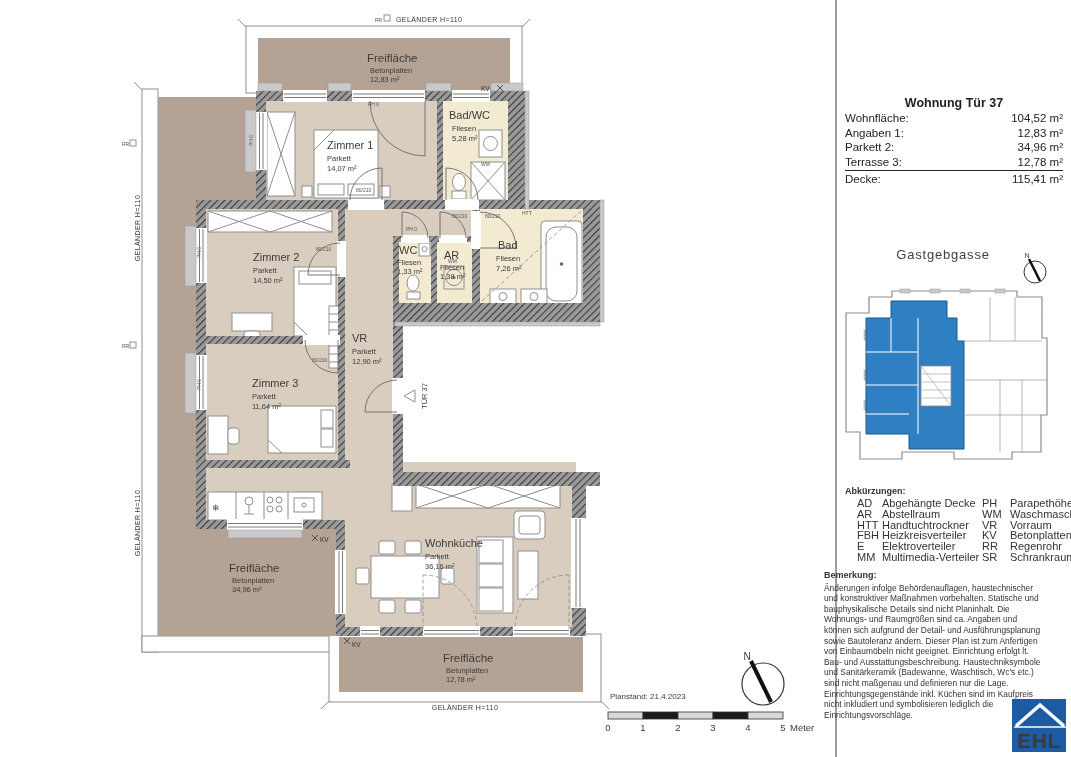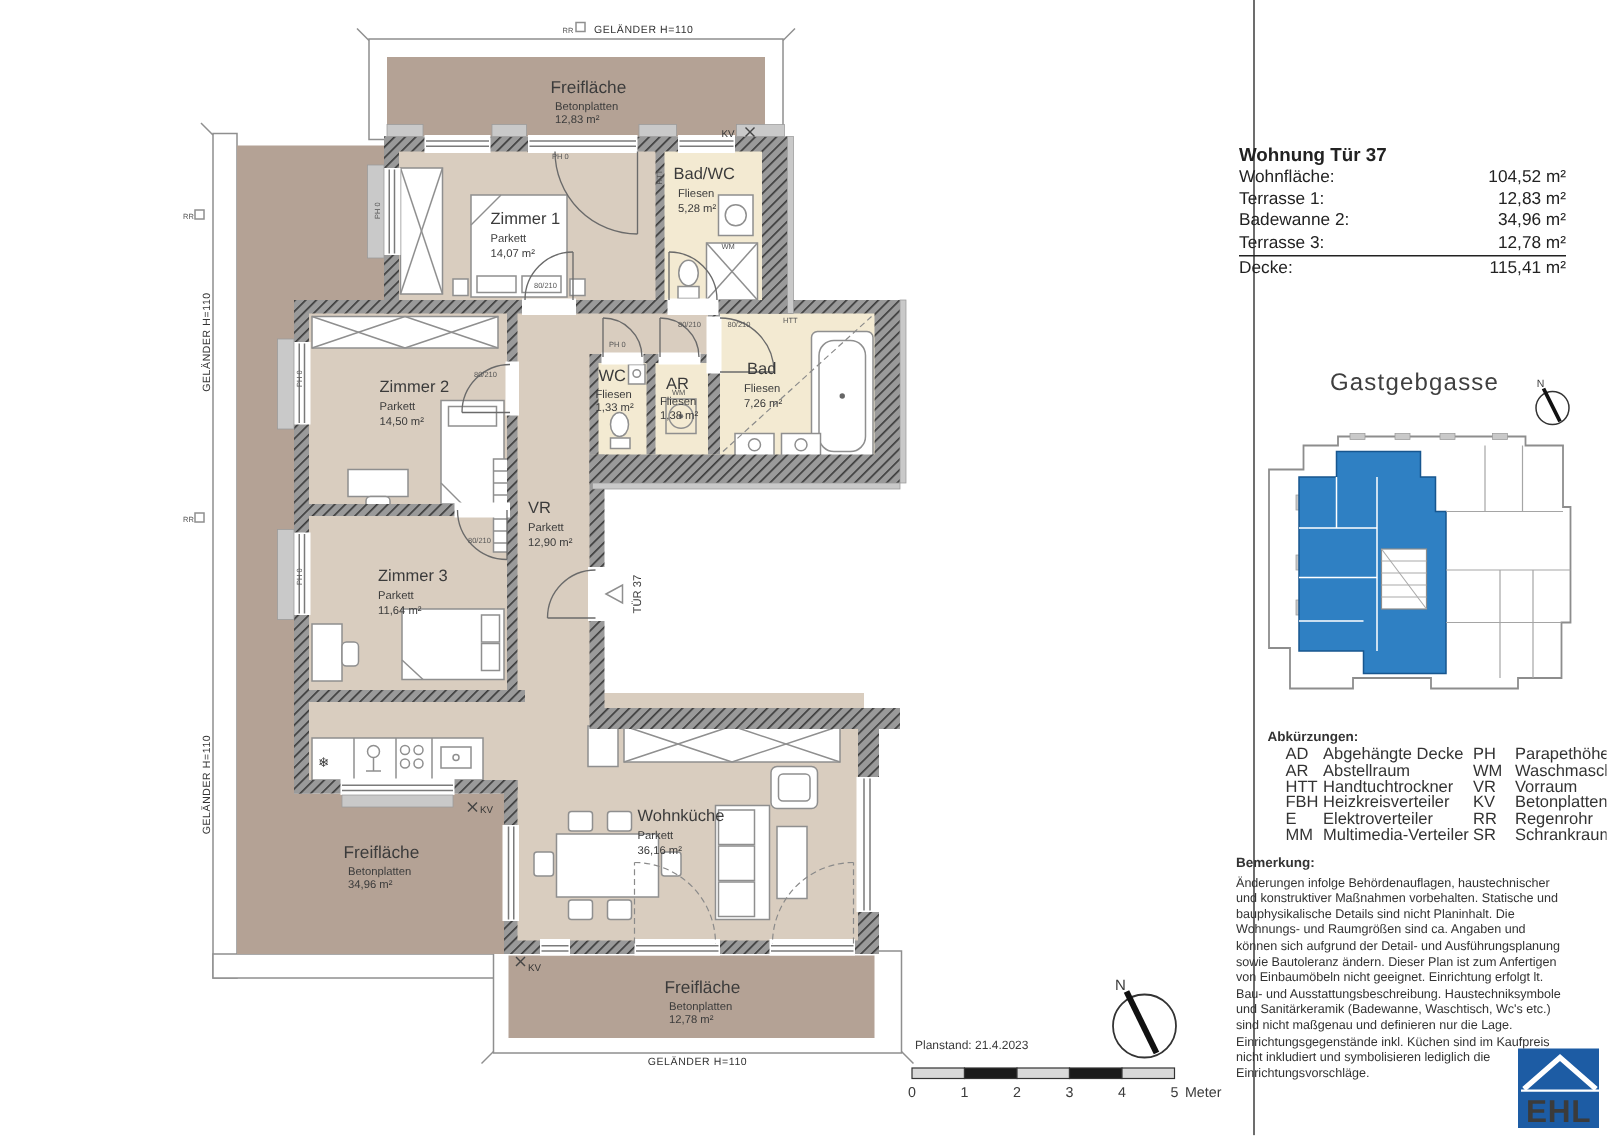--- a/index.html
+++ b/index.html
@@ -15,26 +15,26 @@
   .gel{font-size:7px;letter-spacing:.4px;fill:#333;}
   .w{fill:url(#hatch);}
   .fur{fill:#fff;stroke:#8f8f8f;stroke-width:1;}
   .fno{fill:none;stroke:#8f8f8f;stroke-width:1;}
   .door{fill:none;stroke:#6a6a6a;stroke-width:.9;}
   .glass{stroke:#7a7a7a;stroke-width:1;}
   .sill{fill:#c9c9c9;stroke:#9a9a9a;stroke-width:.5;}
   .rail{fill:#fff;stroke:#8f8f8f;stroke-width:1;}
   .dash{fill:none;stroke:#8a8a8a;stroke-width:.8;stroke-dasharray:4 2.5;}
   .xl{stroke:#444;stroke-width:.9;}
-  .info{position:absolute;left:826px;top:96px;width:218px;font-size:11.5px;line-height:14.5px;color:#222;}
+  .info{position:absolute;left:845px;top:96px;width:218px;font-size:11.5px;line-height:14.5px;color:#222;text-align:center;}
   .info .t{font-weight:bold;font-size:12.5px;line-height:15px;}
   .row{display:flex;justify-content:space-between;}
   .sum{border-top:1.2px solid #222;margin-top:1px;padding-top:1px;}
   .street{position:absolute;left:845px;top:247px;width:196px;text-align:center;
-    font-size:16px;letter-spacing:.8px;color:#3f3f3f;}
+    font-size:13px;letter-spacing:.8px;color:#3f3f3f;}
   .abbr{position:absolute;left:845px;top:486px;width:222px;color:#333;}
   .abbr .t{font-weight:bold;font-size:9px;margin-bottom:2px;}
   .abbr .g{display:grid;grid-template-columns:25px 100px 28px 1fr;font-size:11px;line-height:10.8px;margin-left:12px;}
   .rem{position:absolute;left:824px;top:570px;width:220px;color:#333;font-size:8.4px;line-height:10.6px;}
   .rem .t{font-weight:bold;font-size:9px;margin-bottom:2px;}
 </style>
 </head>
 <body>
 
 <div id="stage">
@@ -445,25 +445,25 @@
   </g>
 </svg>
 
 <div class="info">
   <div class="t">Wohnung Tür 37</div>
   <div class="row">
         <span>Wohnfläche:</span>
         <span>104,52 m²</span>
       </div>
   <div class="row">
-        <span>Terrasse 1:</span>
+        <span>Angaben 1:</span>
         <span>12,83 m²</span>
       </div>
   <div class="row">
-        <span>Badewanne 2:</span>
+        <span>Parkett 2:</span>
         <span>34,96 m²</span>
       </div>
   <div class="row">
         <span>Terrasse 3:</span>
         <span>12,78 m²</span>
       </div>
   <div class="row sum">
         <span>Decke:</span>
         <span>115,41 m²</span>
       </div>

